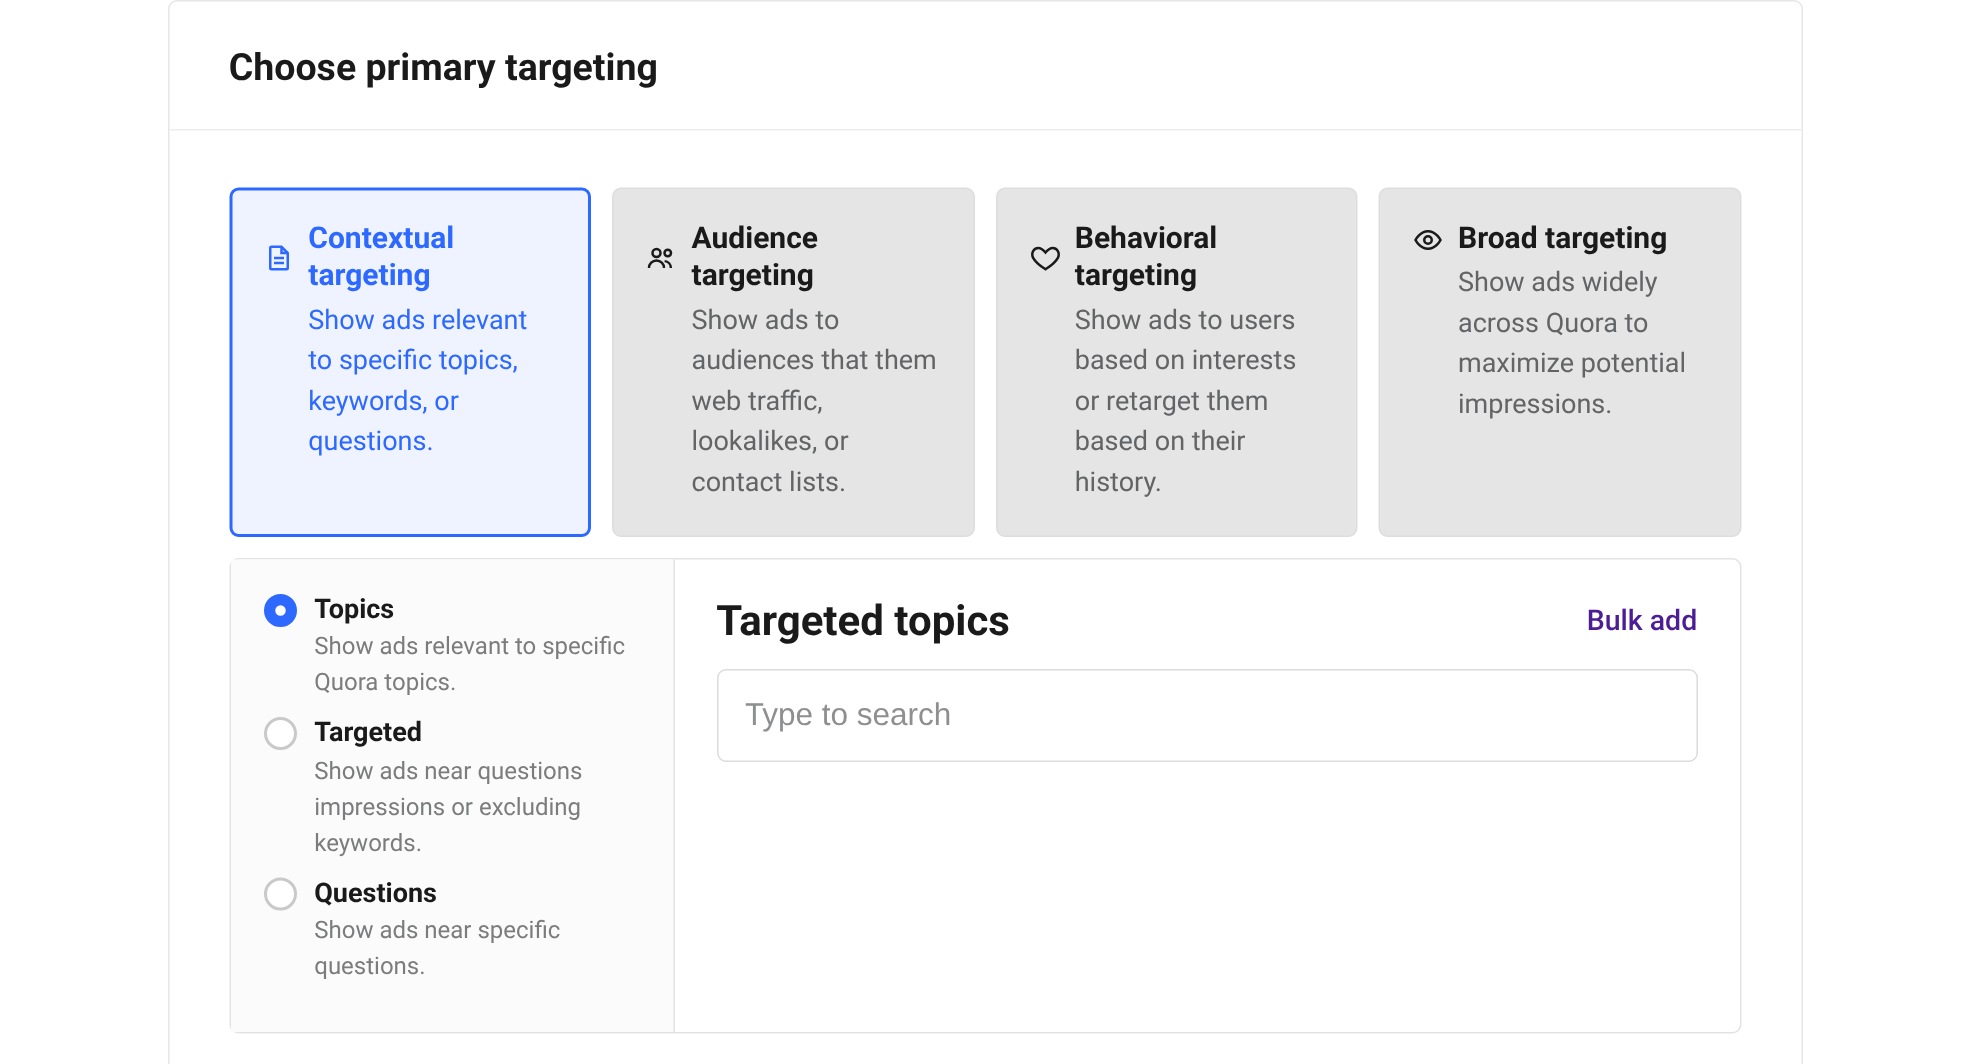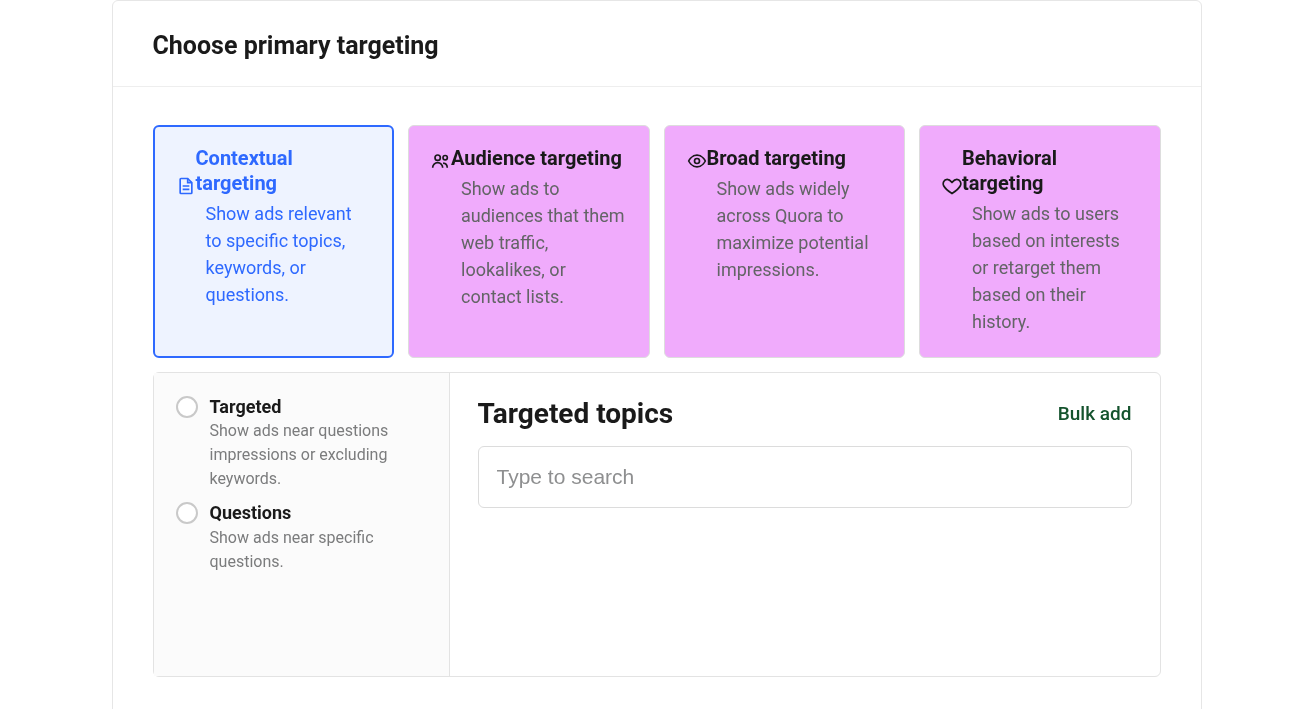--- a/index.html
+++ b/index.html
@@ -35,32 +35,33 @@
   .cards {
     display: flex;
     gap: 14px;
     margin-bottom: 14px;
   }
   .card {
     flex: 1;
     border: 1px solid #ddd;
     border-radius: 6px;
     padding: 20px 22px 22px 22px;
-    background: #f0abfc;
+    background: #e5e5e5;
     cursor: pointer;
     min-height: 160px;
   }
   .card.selected {
     border: 2px solid #2e69ff;
     background: #eef3ff;
     padding: 19px 21px 21px 21px;
   }
   .card-header {
     display: flex;
-    align-items: flex-end;
+    align-items: center;
+    gap: 10px;
     margin-bottom: 4px;
   }
   .card-icon {
     width: 20px;
     height: 20px;
     flex: 0 0 20px;
     margin-top: 2px;
     color: #1a1a1a;
   }
   .card.selected .card-icon { color: #2e69ff; }
@@ -148,21 +149,21 @@
     align-items: center;
     margin-bottom: 16px;
   }
   .main-title {
     font-size: 28px;
     font-weight: 700;
     color: #1a1a1a;
   }
   .bulk-add {
     font-size: 19px;
-    color: #14532d;
+    color: #4c1d95;
     font-weight: 500;
     cursor: pointer;
   }
   .search-box {
     width: 100%;
     border: 1px solid #dcdcdc;
     border-radius: 6px;
     padding: 18px 18px;
     font-size: 21px;
     color: #636466;
@@ -209,47 +210,54 @@
           </span>
           <span class="card-title">Audience targeting</span>
         </div>
         <div class="card-desc">Show ads to audiences that them web traffic, lookalikes, or contact lists.</div>
       </div>
 
       <div class="card">
         <div class="card-header">
           <span class="card-icon">
             <svg viewBox="0 0 24 24" fill="none" stroke="currentColor" stroke-width="2">
+              <path d="M12 21s-7.5-4.6-10-9.3C.5 8.4 2.2 4 6.2 4c2.3 0 3.8 1.3 5.8 3.6C14 5.3 15.5 4 17.8 4c4 0 5.7 4.4 4.2 7.7C19.5 16.4 12 21 12 21z"></path>
+            </svg>
+          </span>
+          <span class="card-title">Behavioral targeting</span>
+        </div>
+        <div class="card-desc">Show ads to users based on interests or retarget them based on their history.</div>
+      </div>
+
+      <div class="card">
+        <div class="card-header">
+          <span class="card-icon">
+            <svg viewBox="0 0 24 24" fill="none" stroke="currentColor" stroke-width="2">
               <path d="M2 12s3.5-7 10-7 10 7 10 7-3.5 7-10 7S2 12 2 12z"></path>
               <circle cx="12" cy="12" r="3"></circle>
             </svg>
           </span>
           <span class="card-title">Broad targeting</span>
         </div>
         <div class="card-desc">Show ads widely across Quora to maximize potential impressions.</div>
       </div>
 
-      <div class="card">
-        <div class="card-header">
-          <span class="card-icon">
-            <svg viewBox="0 0 24 24" fill="none" stroke="currentColor" stroke-width="2">
-              <path d="M12 21s-7.5-4.6-10-9.3C.5 8.4 2.2 4 6.2 4c2.3 0 3.8 1.3 5.8 3.6C14 5.3 15.5 4 17.8 4c4 0 5.7 4.4 4.2 7.7C19.5 16.4 12 21 12 21z"></path>
-            </svg>
-          </span>
-          <span class="card-title">Behavioral targeting</span>
-        </div>
-        <div class="card-desc">Show ads to users based on interests or retarget them based on their history.</div>
-      </div>
-
     </div>
 
     <div class="panel">
 
       <div class="side">
 
+        <div class="radio-item">
+          <div class="radio-outer checked"></div>
+          <div class="radio-label">
+            <div class="radio-title">Topics</div>
+            <div class="radio-desc">Show ads relevant to specific Quora topics.</div>
+          </div>
+        </div>
 
         <div class="radio-item">
           <div class="radio-outer"></div>
           <div class="radio-label">
             <div class="radio-title">Targeted</div>
             <div class="radio-desc">Show ads near questions impressions or excluding keywords.</div>
           </div>
         </div>
 
         <div class="radio-item">

